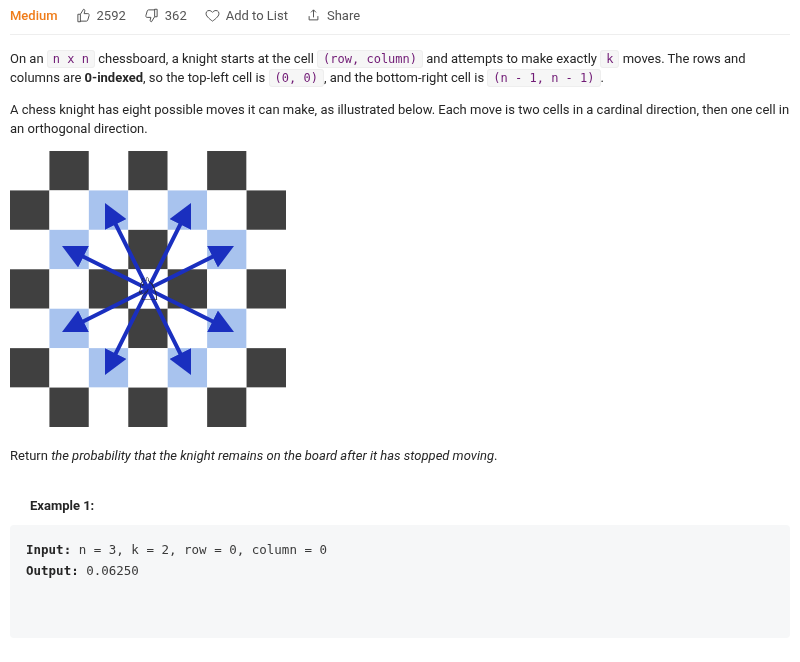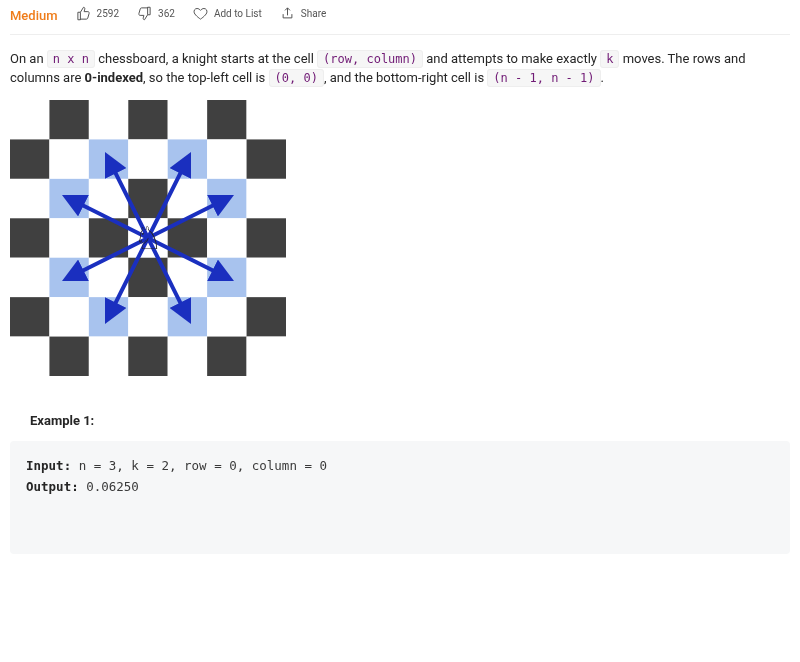--- a/index.html
+++ b/index.html
@@ -11,21 +11,21 @@
     font-size: 13px;
     line-height: 1.5;
   }
   .wrap { width: 800px; padding: 0 10px 18px 10px; }
   .topbar {
     display: flex; align-items: flex-start; gap: 18px;
     padding: 6px 0 8px 0;
     border-bottom: 1px solid #eee;
   }
   .difficulty { color: #ef7c19; font-weight: 500; font-size: 13px; }
-  .tb-item { display: inline-flex; align-items: center; gap: 6px; color: #555; font-size: 10px; }
+  .tb-item { display: inline-flex; align-items: center; gap: 6px; color: #555; font-size: 13px; }
   .tb-item svg { stroke: #555; fill: none; stroke-width: 1.6; }
   .content { padding-top: 14px; }
   p { margin: 0 0 12px 0; font-size: 13px; }
   code.inline {
     background: #f6f6f6;
     border: 1px solid #eee;
     border-radius: 3px;
     padding: 1px 5px;
     font-family: ui-monospace, SFMono-Regular, Menlo, Consolas, monospace;
     font-size: 12px;
@@ -84,20 +84,21 @@
       <span>Share</span>
     </span>
   </div>
 
   <div class="content">
 
     <p>
       <span>On an </span><code class="inline">n x n</code><span> chessboard, a knight starts at the cell </span><code class="inline">(row, column)</code><span> and attempts to make exactly </span><code class="inline">k</code><span> moves. The rows and columns are </span><strong>0-indexed</strong><span>, so the top-left cell is </span><code class="inline">(0, 0)</code><span>, and the bottom-right cell is </span><code class="inline">(n - 1, n - 1)</code><span>.</span>
     </p>
 
+    <p>A chess knight has eight possible moves it can make, as illustrated below. Each move is two cells in a cardinal direction, then one cell in an orthogonal direction.</p>
 
     <div class="diagram">
       <svg id="knight-svg" width="276" height="276" viewBox="0 0 276 276">
           <rect x="0" y="0" width="39.42857142857143" height="39.42857142857143" fill="#ffffff"></rect>
           <rect x="39.42857142857143" y="0" width="39.42857142857143" height="39.42857142857143" fill="#404040"></rect>
           <rect x="78.85714285714286" y="0" width="39.42857142857143" height="39.42857142857143" fill="#ffffff"></rect>
           <rect x="118.28571428571429" y="0" width="39.42857142857143" height="39.42857142857143" fill="#404040"></rect>
           <rect x="157.71428571428572" y="0" width="39.42857142857143" height="39.42857142857143" fill="#ffffff"></rect>
           <rect x="197.14285714285717" y="0" width="39.42857142857143" height="39.42857142857143" fill="#404040"></rect>
           <rect x="236.57142857142858" y="0" width="39.42857142857143" height="39.42857142857143" fill="#ffffff"></rect>
@@ -155,20 +156,23 @@
           <line x1="138" y1="138" x2="59.142857142857146" y2="177.42857142857144" stroke="#1a2fbf" stroke-width="4" marker-end="url(#ah)"></line>
           <line x1="138" y1="138" x2="98.57142857142858" y2="216.85714285714286" stroke="#1a2fbf" stroke-width="4" marker-end="url(#ah)"></line>
           <line x1="138" y1="138" x2="216.85714285714286" y2="177.42857142857144" stroke="#1a2fbf" stroke-width="4" marker-end="url(#ah)"></line>
           <line x1="138" y1="138" x2="177.42857142857144" y2="216.85714285714286" stroke="#1a2fbf" stroke-width="4" marker-end="url(#ah)"></line>
           <text x="138" y="149" text-anchor="middle" font-size="32" fill="#222">♘</text>
         </svg>
     </div>
 
 
 
+    <p>
+      <span>Return </span><em>the probability that the knight remains on the board after it has stopped moving</em><span>.</span>
+    </p>
 
     <div class="examp-head">Example 1:</div>
 
     <pre class="example"><b>Input:</b><span> n = 3, k = 2, row = 0, column = 0</span>
 <b>Output:</b><span> 0.06250</span>
 
 
 </pre>
 
   </div>

